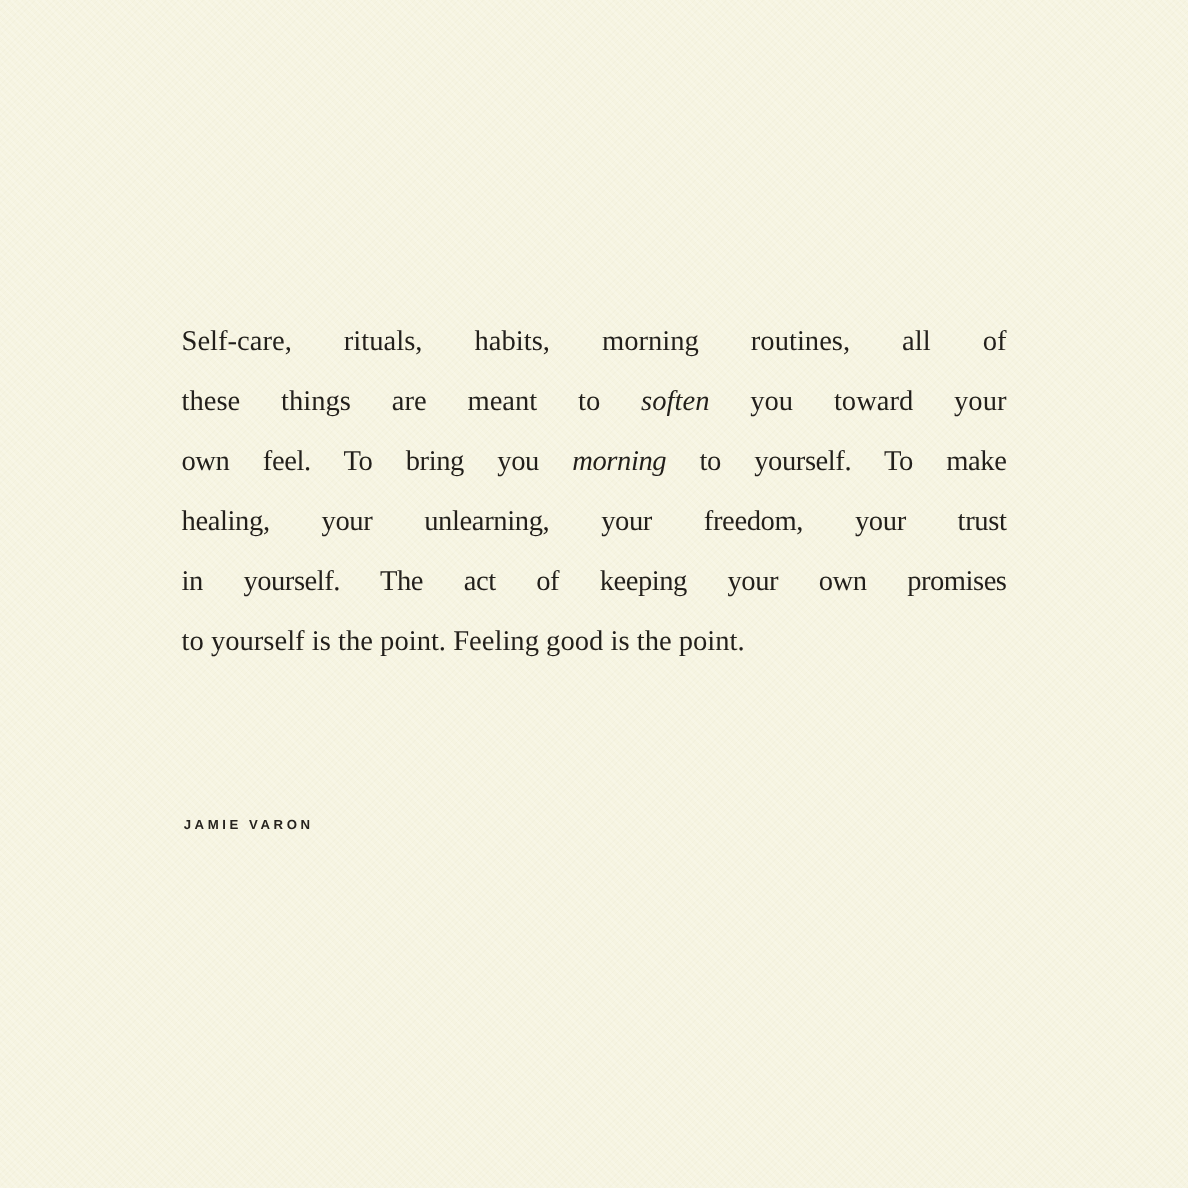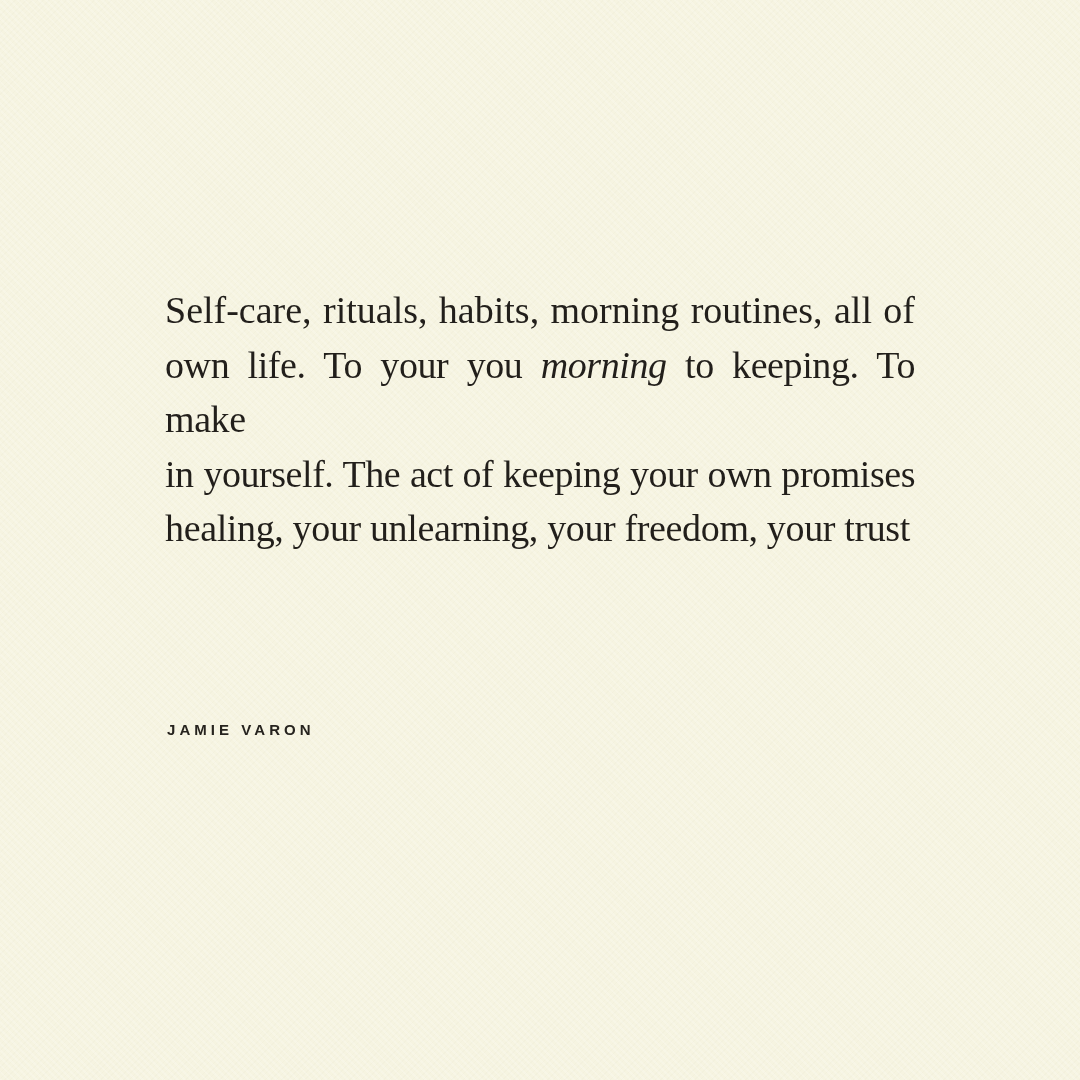--- a/index.html
+++ b/index.html
@@ -17,49 +17,51 @@
       repeating-linear-gradient(-45deg, rgba(120,115,80,0.025) 0 1px, rgba(0,0,0,0) 1px 4px);
     overflow: hidden;
     font-family: "Liberation Serif", serif;
   }
   .quote {
     position: absolute;
     left: 165px;
     top: 283px;
     width: 750px;
     color: #221f1b;
-    font-size: 38px;
+    font-size: 26px;
     line-height: 54.5px;
   }
   .quote-line {
     text-align: justify;
     text-align-last: justify;
   }
   .quote-line:last-child {
     text-align-last: left;
   }
   .quote-line em {
     font-style: italic;
   }
   .attribution {
     position: absolute;
     left: 167px;
-    top: 721px;
+    top: 743px;
     font-family: "Liberation Sans", sans-serif;
     font-weight: 700;
-    font-size: 15px;
+    font-size: 12px;
     letter-spacing: 0.27em;
     color: #26231e;
     text-align: right;
   }
 </style>
 </head>
 <body>
 
 <div class="card">
   <div class="quote">
       <div class="quote-line" style=""><span>Self-care, rituals, habits, morning routines, all of</span></div>
-      <div class="quote-line" style="letter-spacing: -0.4px;"><span>own life. To your you </span><em>morning</em><span> to keeping. To make</span></div>
+      <div class="quote-line" style=""><span>these things are meant to </span><em>soften</em><span> you toward your</span></div>
+      <div class="quote-line" style="letter-spacing: -0.4px;"><span>own feel. To bring you </span><em>morning</em><span> to yourself. To make</span></div>
+      <div class="quote-line" style="letter-spacing: -0.36px;"><span>healing, your unlearning, your freedom, your trust</span></div>
       <div class="quote-line" style="letter-spacing: -0.446939px;"><span>in yourself. The act of keeping your own promises</span></div>
-      <div class="quote-line" style="letter-spacing: -0.36px;"><span>healing, your unlearning, your freedom, your trust</span></div>
+      <div class="quote-line" style=""><span>to yourself is the point. Feeling good is the point.</span></div>
     </div>
   <div class="attribution">JAMIE VARON</div>
 </div>
 
 </body></html>

